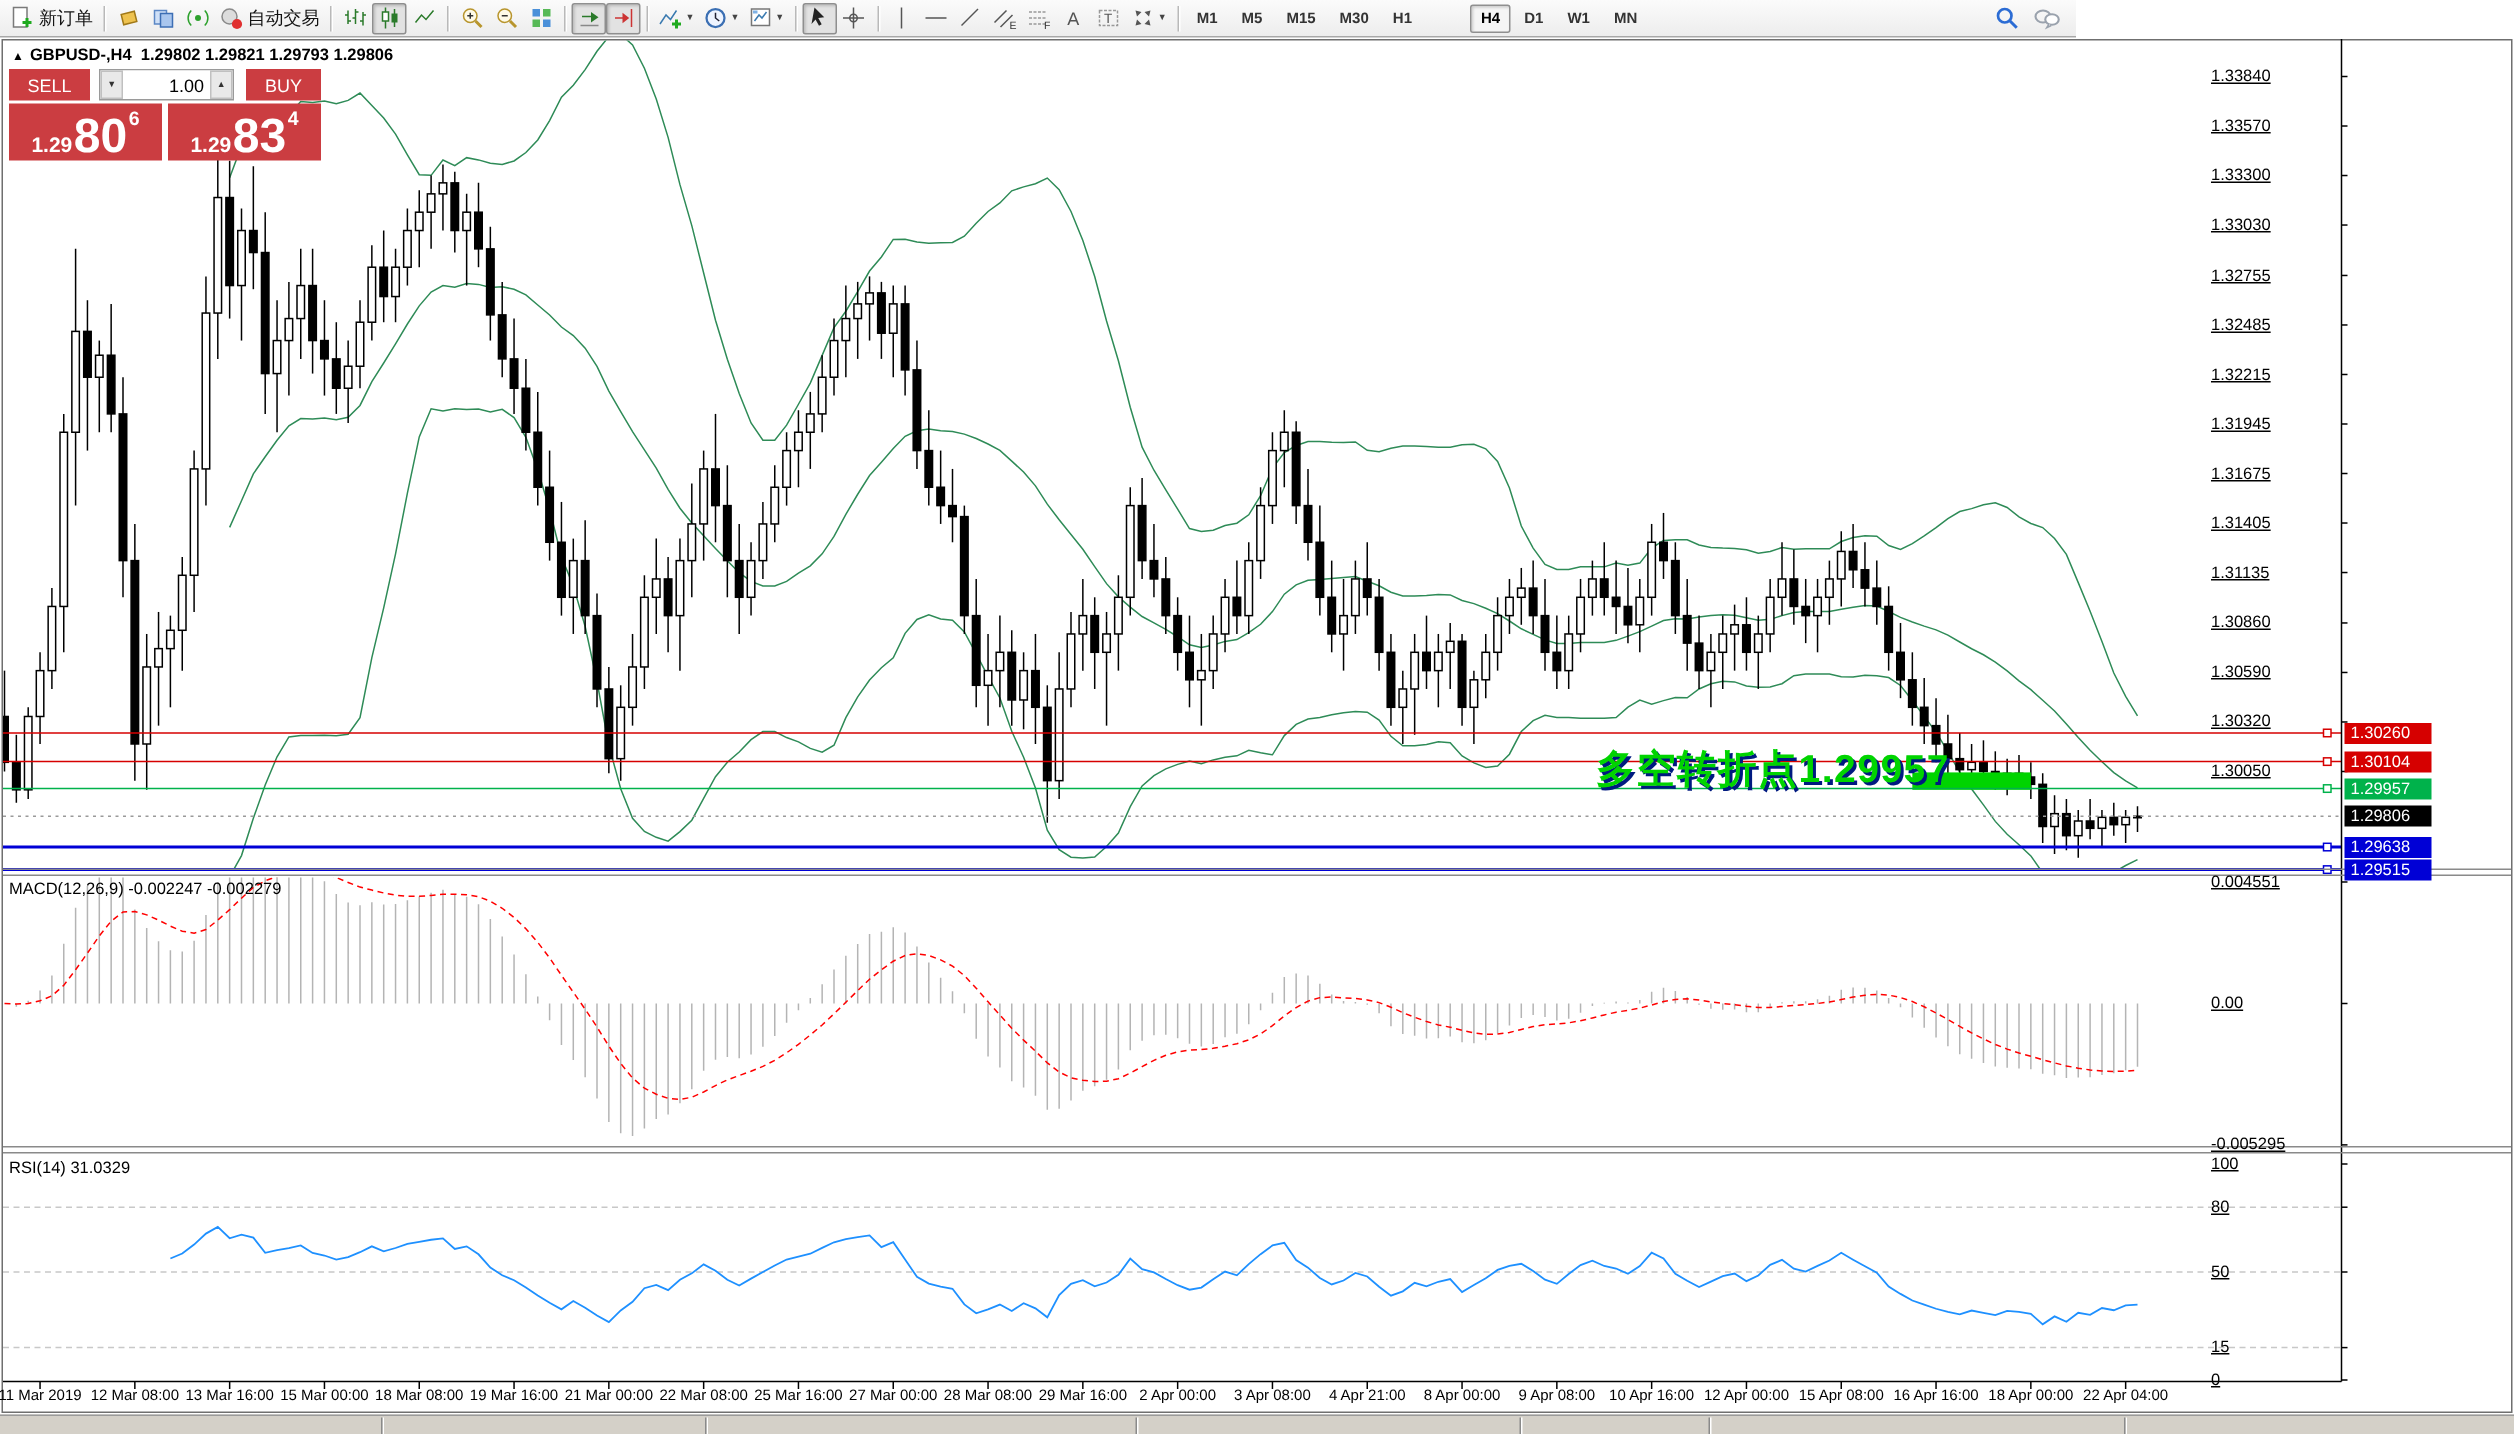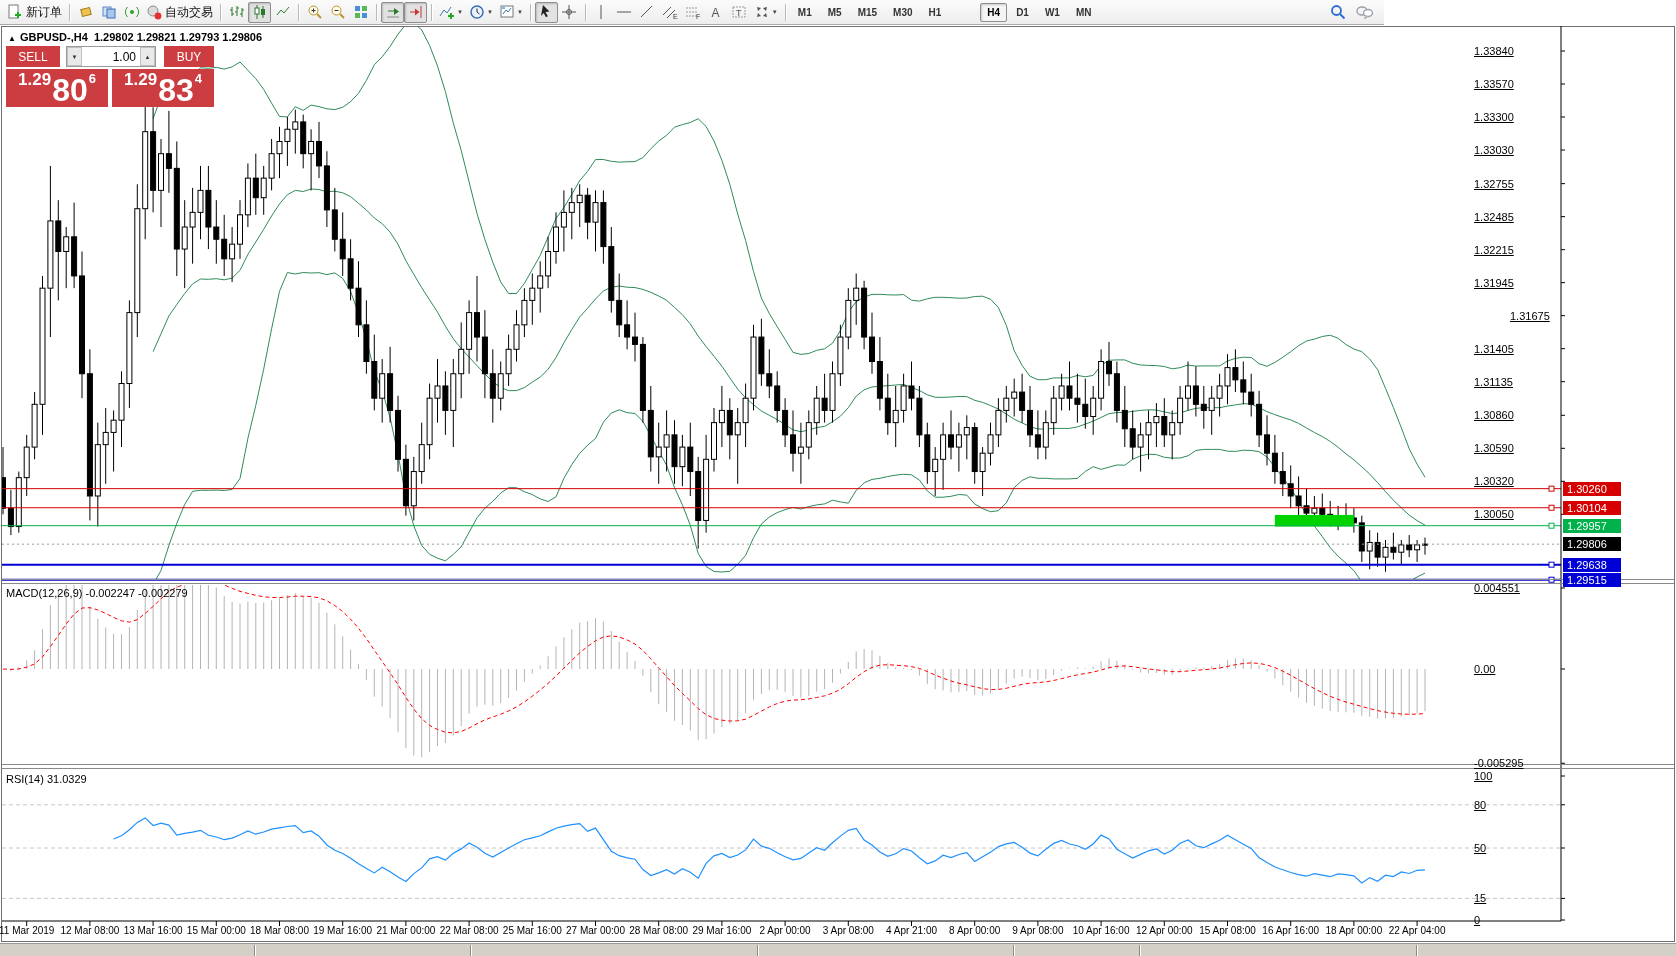--- a/index.html
+++ b/index.html
@@ -51,21 +51,21 @@
   #tp-buy-btn  { width:50px; margin-left:8px; }
   #tp-spin { display:flex; height:21px; margin-left:6px; border:1px solid #9a9a9a; background:#fff; }
   .spin-btn { width:15px; background:#e9e9e9; border:1px solid #c0c0c0; color:#333;
     font-size:6px; display:flex; align-items:center; justify-content:center; }
   #tp-volume { width:58px; font-size:12px; color:#000; text-align:right; padding:0 4px;
     border:none; outline:none; }
   #tp-row2 { display:flex; margin-top:2px; }
   .tp-tile { background:#cb3d41; color:#fff; width:102px; height:38px; display:flex;
     align-items:flex-end; justify-content:center; padding-bottom:3px; }
   .tp-tile + .tp-tile { margin-left:4px; }
-  .tp-small { font-size:17px; font-weight:bold; margin-bottom:14px; }
+  .tp-small { font-size:14px; font-weight:bold; margin-bottom:0; }
   .tp-big { font-size:32px; font-weight:bold; line-height:28px; margin:0 1px; }
   .tp-sup { font-size:13px; font-weight:bold; align-self:flex-start; margin-top:2px; }
 
   
   #annotation-text { position:absolute; left:1064px; top:495px; font-size:26px; font-weight:bold;
     letter-spacing:1px; }
 
   
   #bottom-bar { position:absolute; left:0; top:943px; width:1676px; height:13px;
     background:#d4d0c8; border-top:1px solid #9a9a9a; }
@@ -931,37 +931,38 @@
         <span class="tp-small">1.29</span>
         <span class="tp-big">83</span>
         <span class="tp-sup">4</span>
       </div>
     </div>
   </div>
 
   <div class="ind-label" style="left:6px; top:587px;">MACD(12,26,9) -0.002247 -0.002279</div>
   <div class="ind-label" style="left:6px; top:773px;">RSI(14) 31.0329</div>
 
+  <div id="annotation-text" style="color: rgb(0, 212, 0); text-shadow: rgb(0, 26, 128) 2px 2px 0px;">多空转折点1.29957</div>
 
   <div id="overlays">
       <div class="axlab" style="top: 481.655px; background: rgb(214, 0, 0);">1.30260</div>
       <div class="axlab" style="top: 500.726px; background: rgb(214, 0, 0);">1.30104</div>
       <div class="axlab" style="top: 518.697px; background: rgb(0, 178, 75);">1.29957</div>
       <div class="axlab" style="top: 557.694px; background: rgb(0, 0, 214);">1.29638</div>
       <div class="axlab" style="top: 572.731px; background: rgb(0, 0, 214);">1.29515</div>
       <div class="axlab" style="top: 537.157px; background: rgb(0, 0, 0);">1.29806</div>
       <div class="tick-label" style="top: 45px;">1.33840</div>
       <div class="tick-label" style="top: 78.0075px;">1.33570</div>
       <div class="tick-label" style="top: 111.015px;">1.33300</div>
       <div class="tick-label" style="top: 144.022px;">1.33030</div>
       <div class="tick-label" style="top: 177.641px;">1.32755</div>
       <div class="tick-label" style="top: 210.649px;">1.32485</div>
       <div class="tick-label" style="top: 243.656px;">1.32215</div>
       <div class="tick-label" style="top: 276.664px;">1.31945</div>
-      <div class="tick-label" style="top: 309.671px; margin-left: 36px;">1.31675</div>
+      <div class="tick-label" style="top: 309.671px;">1.31675</div>
       <div class="tick-label" style="top: 342.679px;">1.31405</div>
       <div class="tick-label" style="top: 375.686px;">1.31135</div>
       <div class="tick-label" style="top: 409.305px;">1.30860</div>
       <div class="tick-label" style="top: 442.312px;">1.30590</div>
       <div class="tick-label" style="top: 475.32px;">1.30320</div>
       <div class="tick-label" style="top: 508.327px;">1.30050</div>
       <div class="tick-label" style="top: 581.992px;">0.004551</div>
       <div class="tick-label" style="top: 663px;">0.00</div>
       <div class="tick-label" style="top: 757.251px;">-0.005295</div>
       <div class="tick-label" style="top: 770px;">100</div>

